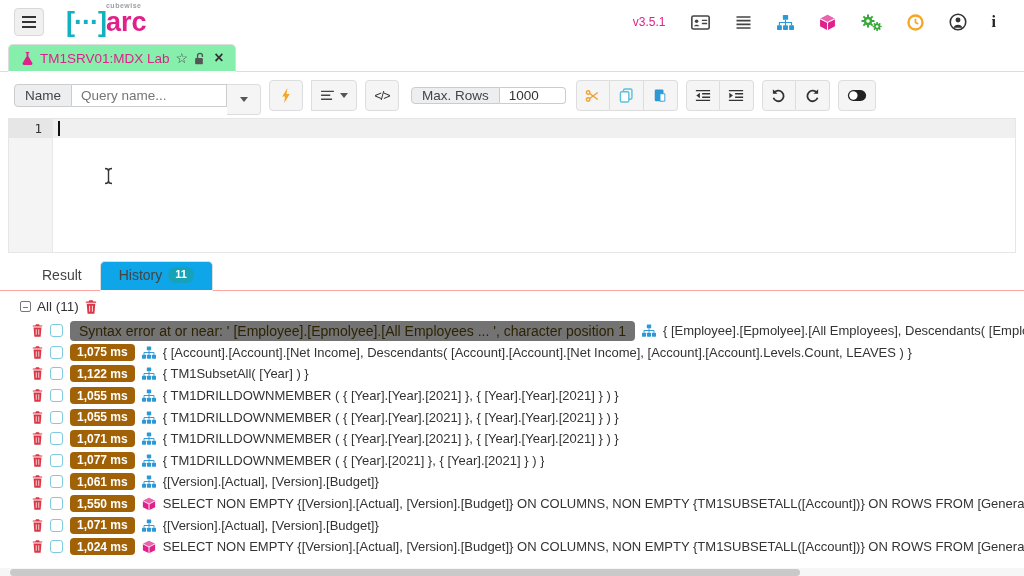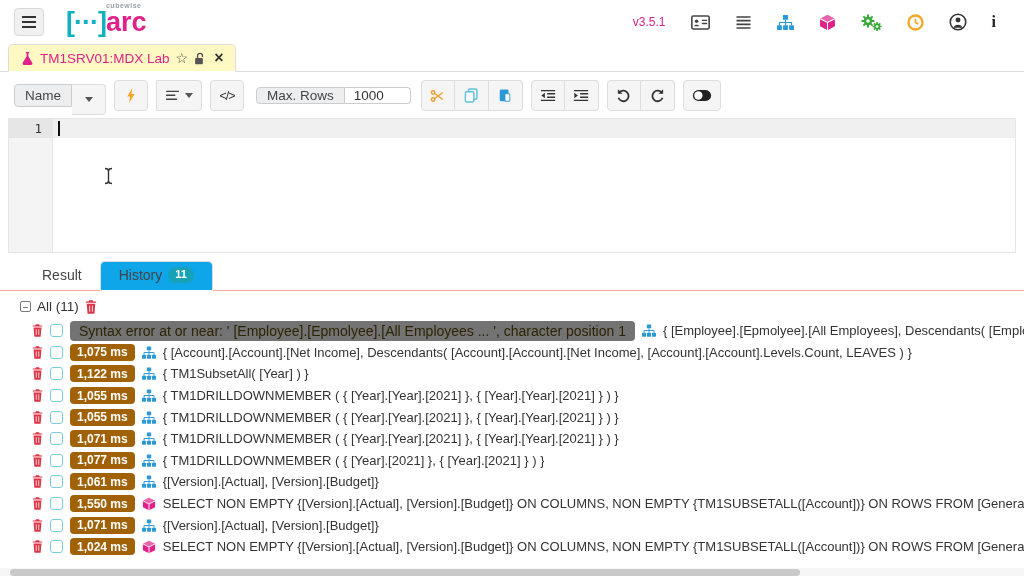--- a/index.html
+++ b/index.html
@@ -20,21 +20,21 @@
   .logo .cubewise { position:absolute; top:-7px; left:0; font-size:7px; font-weight:bold;
     color:#9aa0a6; letter-spacing:.5px; }
   .nav-right { margin-left:auto; display:flex; align-items:center; gap:25px; padding-right:14px; }
   .version { color:#e0218a; font-size:12px; }
   .nav-icon { display:inline-flex; align-items:center; justify-content:center; cursor:pointer; }
   .info-i { font-weight:bold; font-size:16px; color:#222; font-family:"Liberation Serif",serif; }
 
   
   .tabbar { position:absolute; top:44px; left:0; right:0; height:28px;
     border-bottom:1px solid #ddd; padding-left:8px; display:flex; }
-  .doc-tab { height:28px; background:#fef9c3; border:1px solid #ddd; border-bottom:1px solid #fff;
+  .doc-tab { height:28px; background:#86efac; border:1px solid #ddd; border-bottom:1px solid #fff;
     border-radius:5px 5px 0 0; margin-bottom:-1px; display:flex; align-items:center;
     gap:6px; padding:0 12px; cursor:pointer; }
   .doc-tab .title { color:#e0218a; font-size:13.5px; }
   .doc-tab .star { color:#444; font-size:14px; line-height:1; }
   .doc-tab .close { color:#333; font-size:16px; font-weight:bold; line-height:1; margin-left:2px; }
 
   
   .panel { position:absolute; top:73px; left:0; right:0; }
   .toolbar { display:flex; align-items:center; gap:8px; padding:6px 0 6px 14px; height:45px; }
   .igroup { display:flex; align-items:stretch; height:23px; }
@@ -201,20 +201,21 @@
         </svg>
     </span>
     <span class="close">×</span>
   </div>
 </div>
 
 <div class="panel">
   <div class="toolbar">
     <div class="igroup">
       <span class="addon">Name</span>
+      <input class="qname" placeholder="Query name..." style="">
       <button class="btn single" style="border-radius:0 4px 4px 0; border-left:none;">
           <span class="caret"></span>
         </button>
     </div>
 
     <button class="btn single">
       <span>
         <svg width="10" height="15" viewBox="0 0 10 16">
             <path fill="#f5a623" d="M6.5 0 1 9h3L3 16l6-9.5H5.5z"></path>
           </svg>

